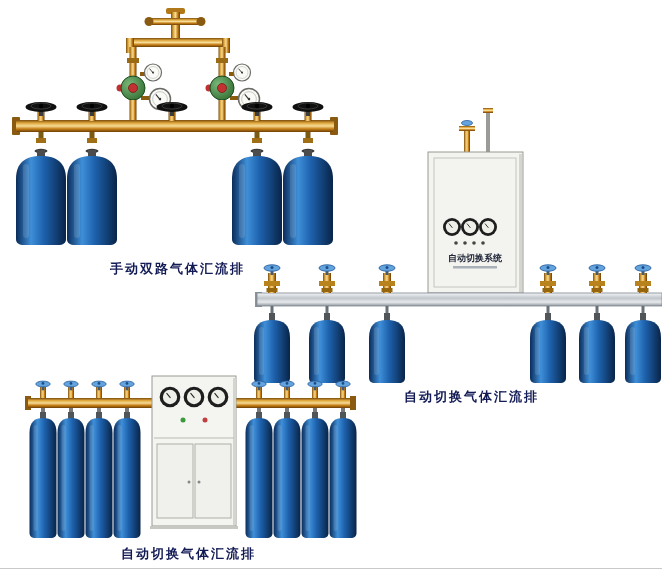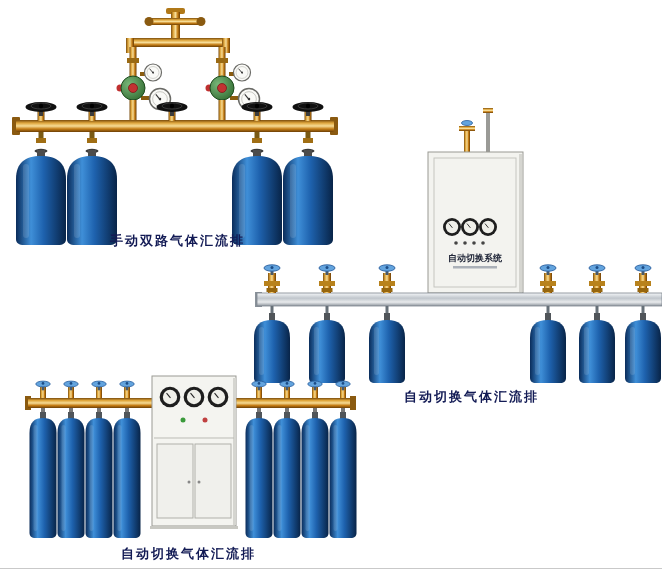--- a/index.html
+++ b/index.html
@@ -12,21 +12,21 @@
   .canvas { position: relative; width: 662px; height: 572px; background: #ffffff; }
   .canvas > svg { position: absolute; left: 0; top: 0; }
   .caption {
     position: absolute;
     font-size: 13px;
     font-weight: bold;
     color: #131b55;
     letter-spacing: 2px;
     white-space: nowrap;
   }
-  .cap-1 { left: 110px; top: 232px; }
+  .cap-1 { left: 110px; top: 260px; }
   .cap-2 { left: 404px; top: 388px; }
   .cap-3 { left: 121px; top: 545px; }
   .bottom-rule {
     position: absolute;
     left: 0; top: 568px;
     width: 662px; height: 1px;
     background: #c9c9c9;
   }
 </style>
 </head>

